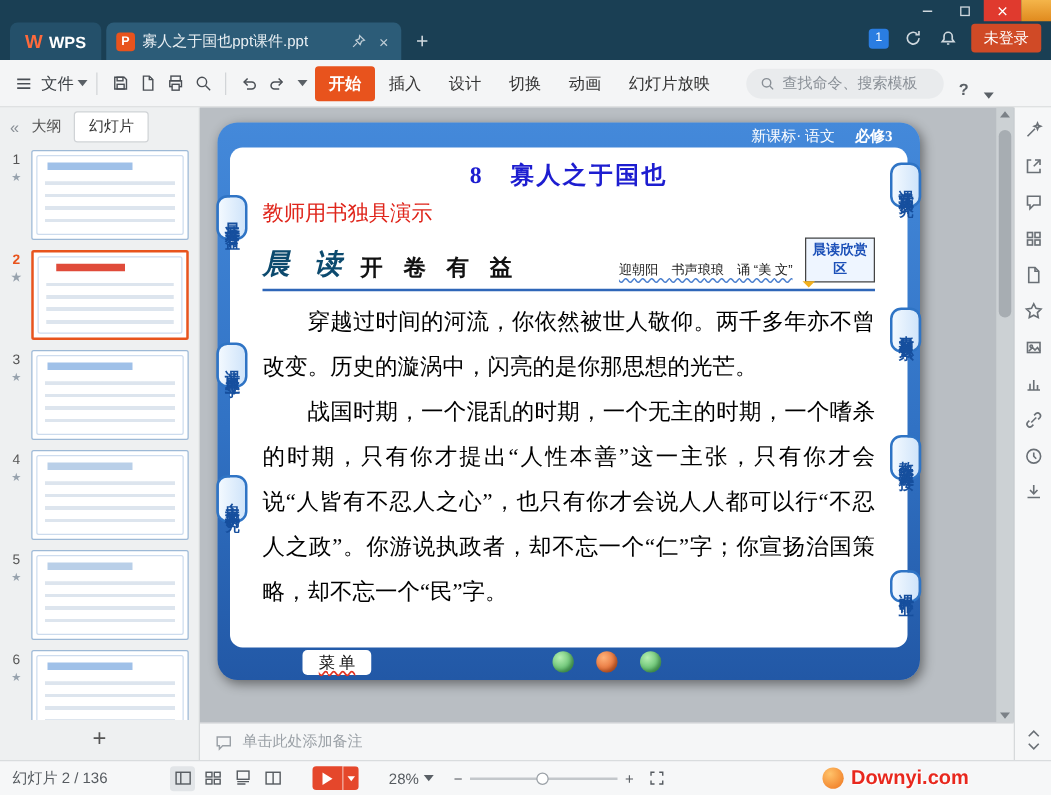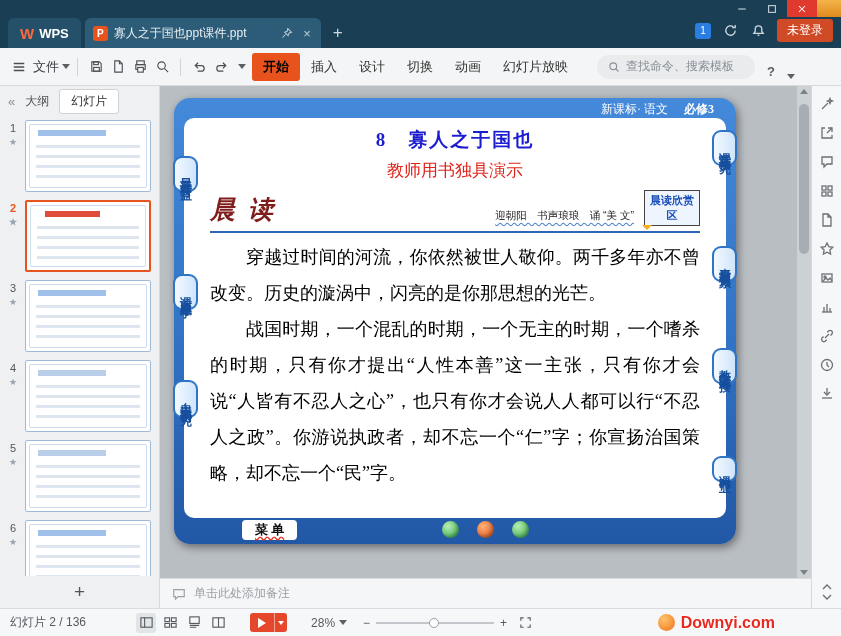--- a/index.html
+++ b/index.html
@@ -24,21 +24,21 @@
   .tb-ic{width:18px;height:18px;display:flex;align-items:center;justify-content:center}
   .login-btn{background:#d04a26;color:#fff;font-size:12px;border-radius:3px;padding:3px 10px}
 
   
   .ribbon{height:38px;background:#f4f5f6;border-bottom:1px solid #d8dadc;display:flex;align-items:center;padding:0 8px;flex-shrink:0}
   .rib-group{display:flex;align-items:center;gap:3px;color:#3c4146;font-size:13px}
   .rib-ic{width:22px;height:22px;display:flex;align-items:center;justify-content:center;border-radius:3px}
   .caret{width:0;height:0;border-left:4px solid transparent;border-right:4px solid transparent;border-top:5px solid #5a6066;display:inline-block}
   .vdiv{width:1px;height:18px;background:#d2d5d8;margin:0 7px}
   .rtab{font-size:13px;color:#333;padding:5px 11px;border-radius:3px}
-  .rtab.active{background:#e8531d;color:#000000;font-weight:bold}
+  .rtab.active{background:#e8531d;color:#ffffff;font-weight:bold}
   .rib-right{margin-left:auto;display:flex;align-items:flex-end;gap:12px;margin-right:38px}
   .search-box{display:flex;align-items:center;gap:6px;background:#e9ebed;border-radius:13px;height:24px;padding:0 11px;color:#8a9097;font-size:12px;width:158px}
   .help{color:#5a6066;font-size:13px;font-weight:bold}
 
   
   .main{flex:1;display:flex;min-height:0}
 
   
   .left-panel{width:160px;background:#eef0f1;border-right:1px solid #d6d9db;display:flex;flex-direction:column;flex-shrink:0}
   .panel-header{height:30px;display:flex;align-items:center;gap:10px;padding:0 8px;font-size:12px;color:#555;flex-shrink:0}
@@ -66,37 +66,37 @@
   .tri-up{width:0;height:0;border-left:4px solid transparent;border-right:4px solid transparent;border-bottom:5px solid #7b8187}
   .tri-dn{width:0;height:0;border-left:4px solid transparent;border-right:4px solid transparent;border-top:5px solid #7b8187}
   .vthumb{position:absolute;top:18px;right:2px;width:10px;height:150px;background:#a7adb2;border-radius:5px}
 
   
   .slide{position:absolute;left:14px;top:12px;width:562px;height:446px;border-radius:16px;background:linear-gradient(180deg,#4489da 0%,#3172c4 55%,#2258a6 100%);box-shadow:2px 3px 9px rgba(0,0,0,.45);padding:20px 10px 26px}
   .slide-header{position:absolute;top:3px;right:22px;color:#fff;font-size:12px;display:flex;gap:16px;font-family:"Liberation Serif",serif}
   .slide-header .module{font-weight:bold}
   .slide-inner{width:100%;height:100%;background:#fff;border-radius:10px;padding:6px 26px 2px;position:relative}
   .slide-title{text-align:center;color:#1d1dd0;font-weight:bold;font-size:19px;letter-spacing:2px;font-family:"Liberation Serif",serif;margin-top:3px}
-  .slide-sub{text-align:center;color:#df241a;font-size:17px;margin-top:6px;font-family:Liberation Serif, serif}
+  .slide-sub{text-align:left;color:#df241a;font-size:17px;margin-top:6px;font-family:Liberation Serif, serif}
   .cd-row{display:flex;align-items:flex-end;margin-top:8px}
-  .cd-cal{color:#7f1d1d;font-size:25px;font-weight:bold;font-style:italic;letter-spacing:3px;font-family:Liberation Sans, sans-serif}
+  .cd-cal{color:#0c4a6e;font-size:22px;font-weight:bold;font-style:italic;letter-spacing:3px;font-family:Liberation Mono, monospace}
   .cd-kai{font-size:18px;font-weight:bold;color:#111;letter-spacing:6px;margin-left:12px;font-family:"Liberation Serif",serif}
   .cd-tag{margin-left:auto;margin-right:10px;font-size:10.5px;color:#222;padding-bottom:3px;text-decoration:underline;text-decoration-style:wavy;text-decoration-color:#4a7fce;text-underline-offset:3px}
   .cd-box{border:1.5px solid #444;background:#eef5ff;color:#1c50b8;font-size:11px;font-weight:bold;width:56px;text-align:center;line-height:1.35;padding:2px;position:relative;font-family:"Liberation Serif",serif}
   .cd-box::after{content:"";position:absolute;left:-3px;bottom:-10px;border:5px solid transparent;border-top-color:#f2b01e}
   .cd-divider{height:2px;background:#2e66b8;margin:5px 0 6px}
   .para{font-family:"Liberation Serif",serif;font-size:18px;line-height:36px;color:#000;text-indent:2em;text-align:justify}
 
   .vtab{position:absolute;writing-mode:vertical-rl;text-orientation:upright;background:linear-gradient(90deg,#f3f9ff,#cfe4fa);border:2px solid #2f74c5;border-radius:9px;color:#164f9e;font-weight:bold;font-size:12px;letter-spacing:2px;padding:10px 2px;z-index:3;text-align:center}
   .vl{left:-1px}.vr{right:-1px}
   .lt1{top:58px}.lt2{top:176px}.lt3{top:282px}
   .rt1{top:32px}.rt2{top:148px}.rt3{top:250px}.rt4{top:358px;padding:7px 2px}
 
   .slide-footer{position:absolute;left:10px;right:10px;bottom:3px;height:22px}
-  .menu-chip{position:absolute;left:58px;top:1px;background:#fff;border-radius:4px;padding:1px 13px;font-size:13px;font-weight:bold;color:#111;font-family:"Liberation Serif",serif}
+  .menu-chip{position:absolute;left:58px;top:1px;background:#fff;border-radius:4px;padding:1px 13px;font-size:13px;font-weight:normal;color:#111;font-family:"Liberation Serif",serif}
   .menu-chip span{text-decoration:underline;text-decoration-style:wavy;text-decoration-color:#e23222;text-underline-offset:2px}
   .sphere{position:absolute;top:2px;width:17px;height:17px;border-radius:50%;box-shadow:inset -2px -2px 3px rgba(0,0,0,.25)}
   .s1{left:258px;background:radial-gradient(circle at 35% 30%,#b8f0b2,#2da044)}
   .s2{left:293px;background:radial-gradient(circle at 35% 30%,#ffb27a,#d6490f)}
   .s3{left:328px;background:radial-gradient(circle at 35% 30%,#b8f0b2,#2da044)}
 
   
   .notes{height:30px;background:#f5f6f7;border-top:1px solid #d9dcde;display:flex;align-items:center;gap:8px;padding:0 12px;color:#9aa0a6;font-size:12px;flex-shrink:0}
 
   
@@ -334,20 +334,21 @@
             <span>新课标· 语文</span>
             <span class="module">必修3</span>
           </div>
 
           <div class="slide-inner">
             <div class="slide-title">8　寡人之于国也</div>
             <div class="slide-sub">教师用书独具演示</div>
 
             <div class="cd-row">
               <span class="cd-cal">晨 读</span>
+              <span class="cd-kai">开 卷 有 益</span>
               <span class="cd-tag">迎朝阳　书声琅琅　诵 “美 文”</span>
               <span class="cd-box">晨读欣赏区</span>
             </div>
             <div class="cd-divider"></div>
 
             <p class="para">穿越过时间的河流，你依然被世人敬仰。两千多年亦不曾改变。历史的漩涡中，闪亮的是你那思想的光芒。</p>
             <p class="para">战国时期，一个混乱的时期，一个无主的时期，一个嗜杀的时期，只有你才提出“人性本善”这一主张，只有你才会说“人皆有不忍人之心”，也只有你才会说人人都可以行“不忍人之政”。你游说执政者，却不忘一个“仁”字；你宣扬治国策略，却不忘一个“民”字。</p>
           </div>
 
           <div class="vtab vl lt1">晨读开卷有益</div>

